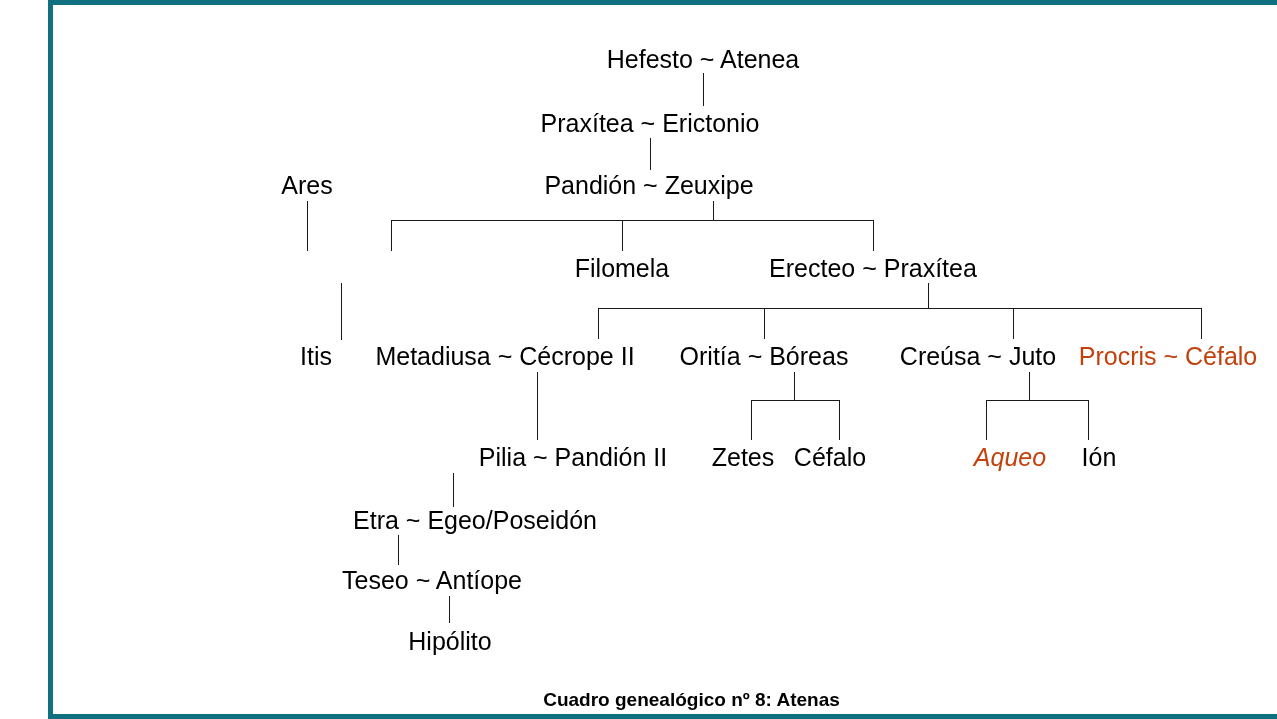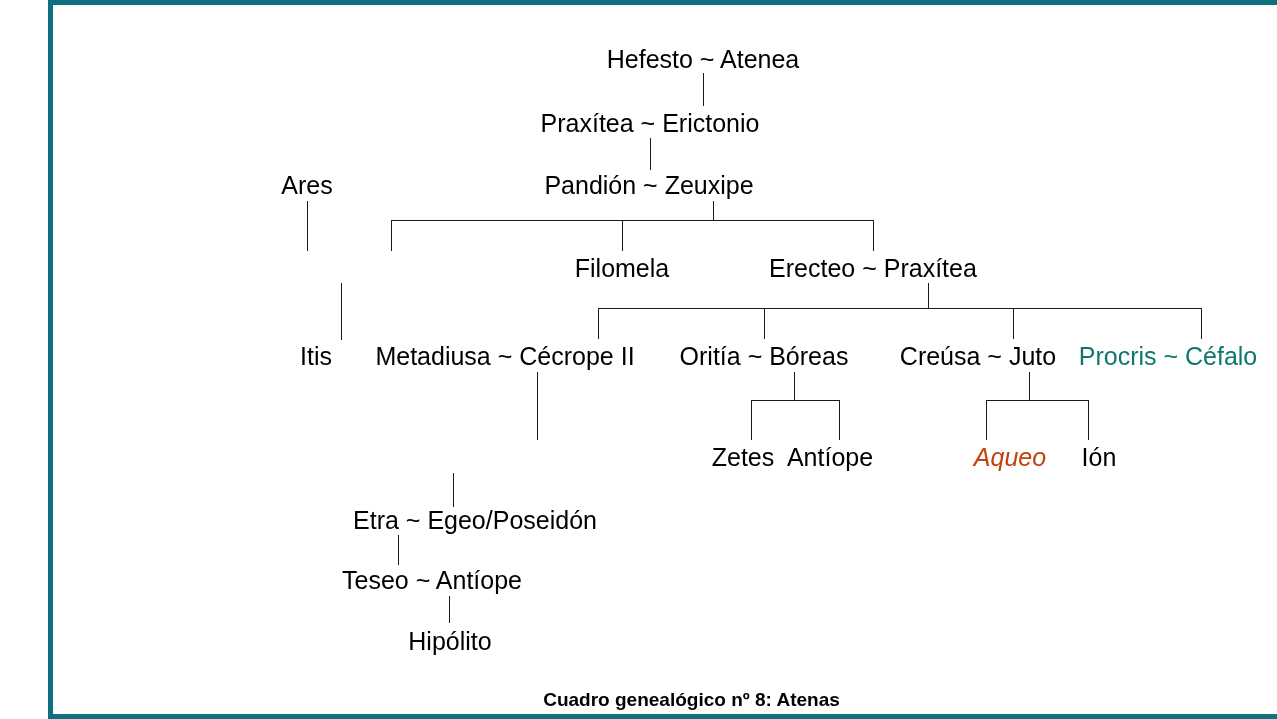--- a/index.html
+++ b/index.html
@@ -88,23 +88,24 @@
       <div class="node" style="left: 650px; top: 54px; color: rgb(0, 0, 0);">Hefesto ~ Atenea</div>
       <div class="node" style="left: 597px; top: 118px; color: rgb(0, 0, 0);">Praxítea  ~   Erictonio</div>
       <div class="node" style="left: 254px; top: 180px; color: rgb(0, 0, 0);">Ares</div>
       <div class="node" style="left: 596px; top: 180px; color: rgb(0, 0, 0);">Pandión ~ Zeuxipe</div>
       <div class="node" style="left: 569px; top: 263px; color: rgb(0, 0, 0);">Filomela</div>
       <div class="node" style="left: 820px; top: 263px; color: rgb(0, 0, 0);">Erecteo ~ Praxítea</div>
       <div class="node" style="left: 263px; top: 351px; color: rgb(0, 0, 0);">Itis</div>
       <div class="node" style="left: 711px; top: 351px; color: rgb(0, 0, 0);">Oritía ~ Bóreas</div>
       <div class="node" style="left: 452px; top: 351px; color: rgb(0, 0, 0);">Metadiusa ~ Cécrope  II</div>
       <div class="node" style="left: 925px; top: 351px; color: rgb(0, 0, 0);">Creúsa ~ Juto</div>
-      <div class="node" style="left: 1115px; top: 351px; color: #0f766e;">Procris ~ Céfalo</div>
+      <div class="node" style="left: 1115px; top: 351px; color: #c2410c;">Procris ~ Céfalo</div>
+      <div class="node" style="left: 520px; top: 452px; color: rgb(0, 0, 0);">Pilia ~ Pandión II</div>
       <div class="node" style="left: 690px; top: 452px; color: rgb(0, 0, 0);">Zetes</div>
-      <div class="node" style="left: 777px; top: 452px; color: rgb(0, 0, 0);">Antíope</div>
+      <div class="node" style="left: 777px; top: 452px; color: rgb(0, 0, 0);">Céfalo</div>
       <div class="node" style="left: 957px; top: 452px; color: #c2410c; font-style: italic;">Aqueo</div>
       <div class="node" style="left: 1046px; top: 452px; color: rgb(0, 0, 0);">Ión</div>
       <div class="node" style="left: 422px; top: 515px; color: rgb(0, 0, 0);">Etra ~ Egeo/Poseidón</div>
       <div class="node" style="left: 379px; top: 575px; color: rgb(0, 0, 0);">Teseo ~ Antíope</div>
       <div class="node" style="left: 397px; top: 636px; color: rgb(0, 0, 0);">Hipólito</div>
     </div>
   <div id="caption" style="top: 684px;">Cuadro genealógico nº 8: Atenas</div>
 </div>
 
 </body></html>

